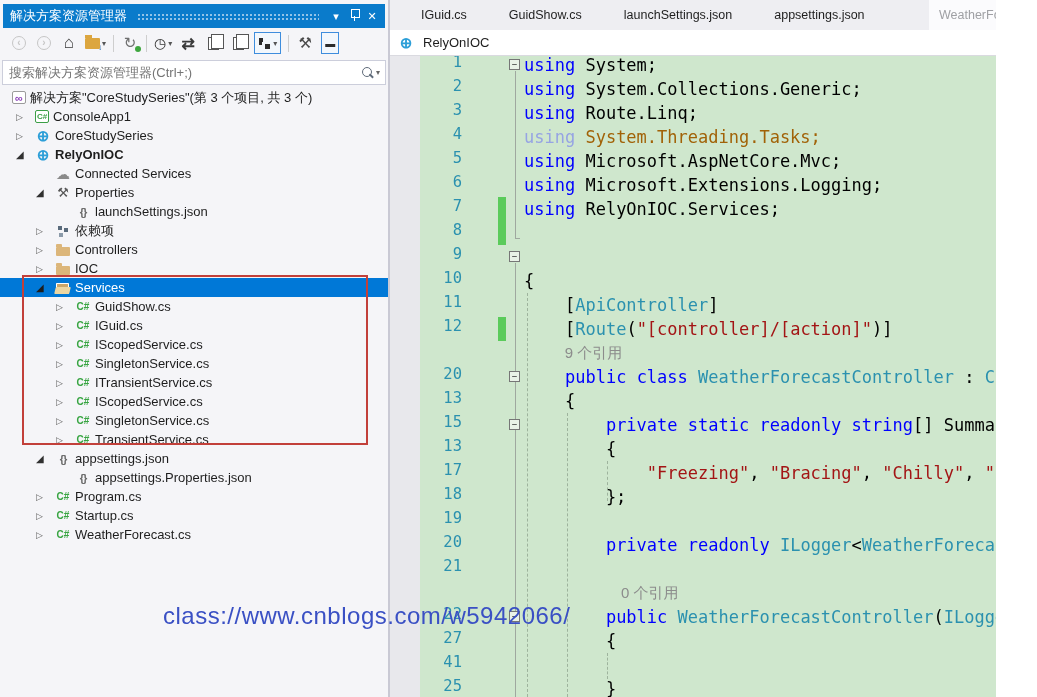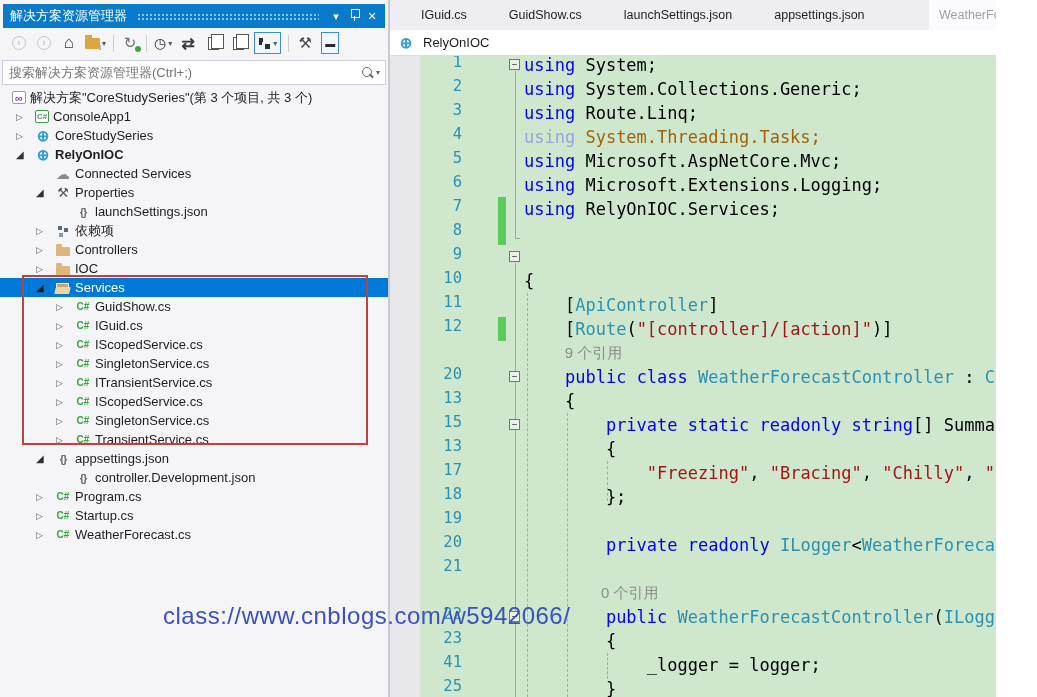--- a/index.html
+++ b/index.html
@@ -287,21 +287,21 @@
           <span class="lbl">TransientService.cs</span>
         </div>
         <div class="trow" style="padding-left: 34px;">
           <span class="exp e">◢</span>
           <span class="ic ic-json">{}</span>
           <span class="lbl">appsettings.json</span>
         </div>
         <div class="trow" style="padding-left: 54px;">
           <span class="exp"></span>
           <span class="ic ic-json">{}</span>
-          <span class="lbl">controller.Development.json</span>
+          <span class="lbl">appsettings.Properties.json</span>
         </div>
         <div class="trow" style="padding-left: 34px;">
           <span class="exp">▷</span>
           <span class="ic ic-cs">C#</span>
           <span class="lbl">Program.cs</span>
         </div>
         <div class="trow" style="padding-left: 34px;">
           <span class="exp">▷</span>
           <span class="ic ic-cs">C#</span>
           <span class="lbl">Startup.cs</span>
@@ -428,34 +428,33 @@
           </div>
           <div class="crow">
             <span class="ln">20</span>
             <span class="ct"><span class="p">        </span><span class="k">private</span><span class="p"> </span><span class="k">readonly</span><span class="p"> </span><span class="t">ILogger</span><span class="p">&lt;</span><span class="t">WeatherForecastController</span></span>
           </div>
           <div class="crow">
             <span class="ln">21</span>
             <span class="ct"></span>
           </div>
           <div class="crow">
-            <span class="lenstext" style="left: 211px;">0 个引用</span>
+            <span class="lenstext" style="left: 231px;">0 个引用</span>
           </div>
           <div class="crow">
             <span class="ln">22</span>
             <span class="fold">−</span>
             <span class="ct"><span class="p">        </span><span class="k">public</span><span class="p"> </span><span class="t">WeatherForecastController</span><span class="p">(</span><span class="t">ILogger</span><span class="p">&lt;</span><span class="t">WeatherForecastController</span></span>
           </div>
           <div class="crow">
-            <span class="ln">23</span>
+            <span class="ln">27</span>
             <span class="ct"><span class="p">        {</span></span>
           </div>
           <div class="crow">
             <span class="ln">41</span>
-            <span class="ct"><span class="p">            _logger = logger;</span></span>
           </div>
           <div class="crow">
             <span class="ln">25</span>
             <span class="ct"><span class="p">        }</span></span>
           </div>
         </div>
     </div>
   </div>
 
   <div class="watermark">class://www.cnblogs.com/w5942066/</div>

